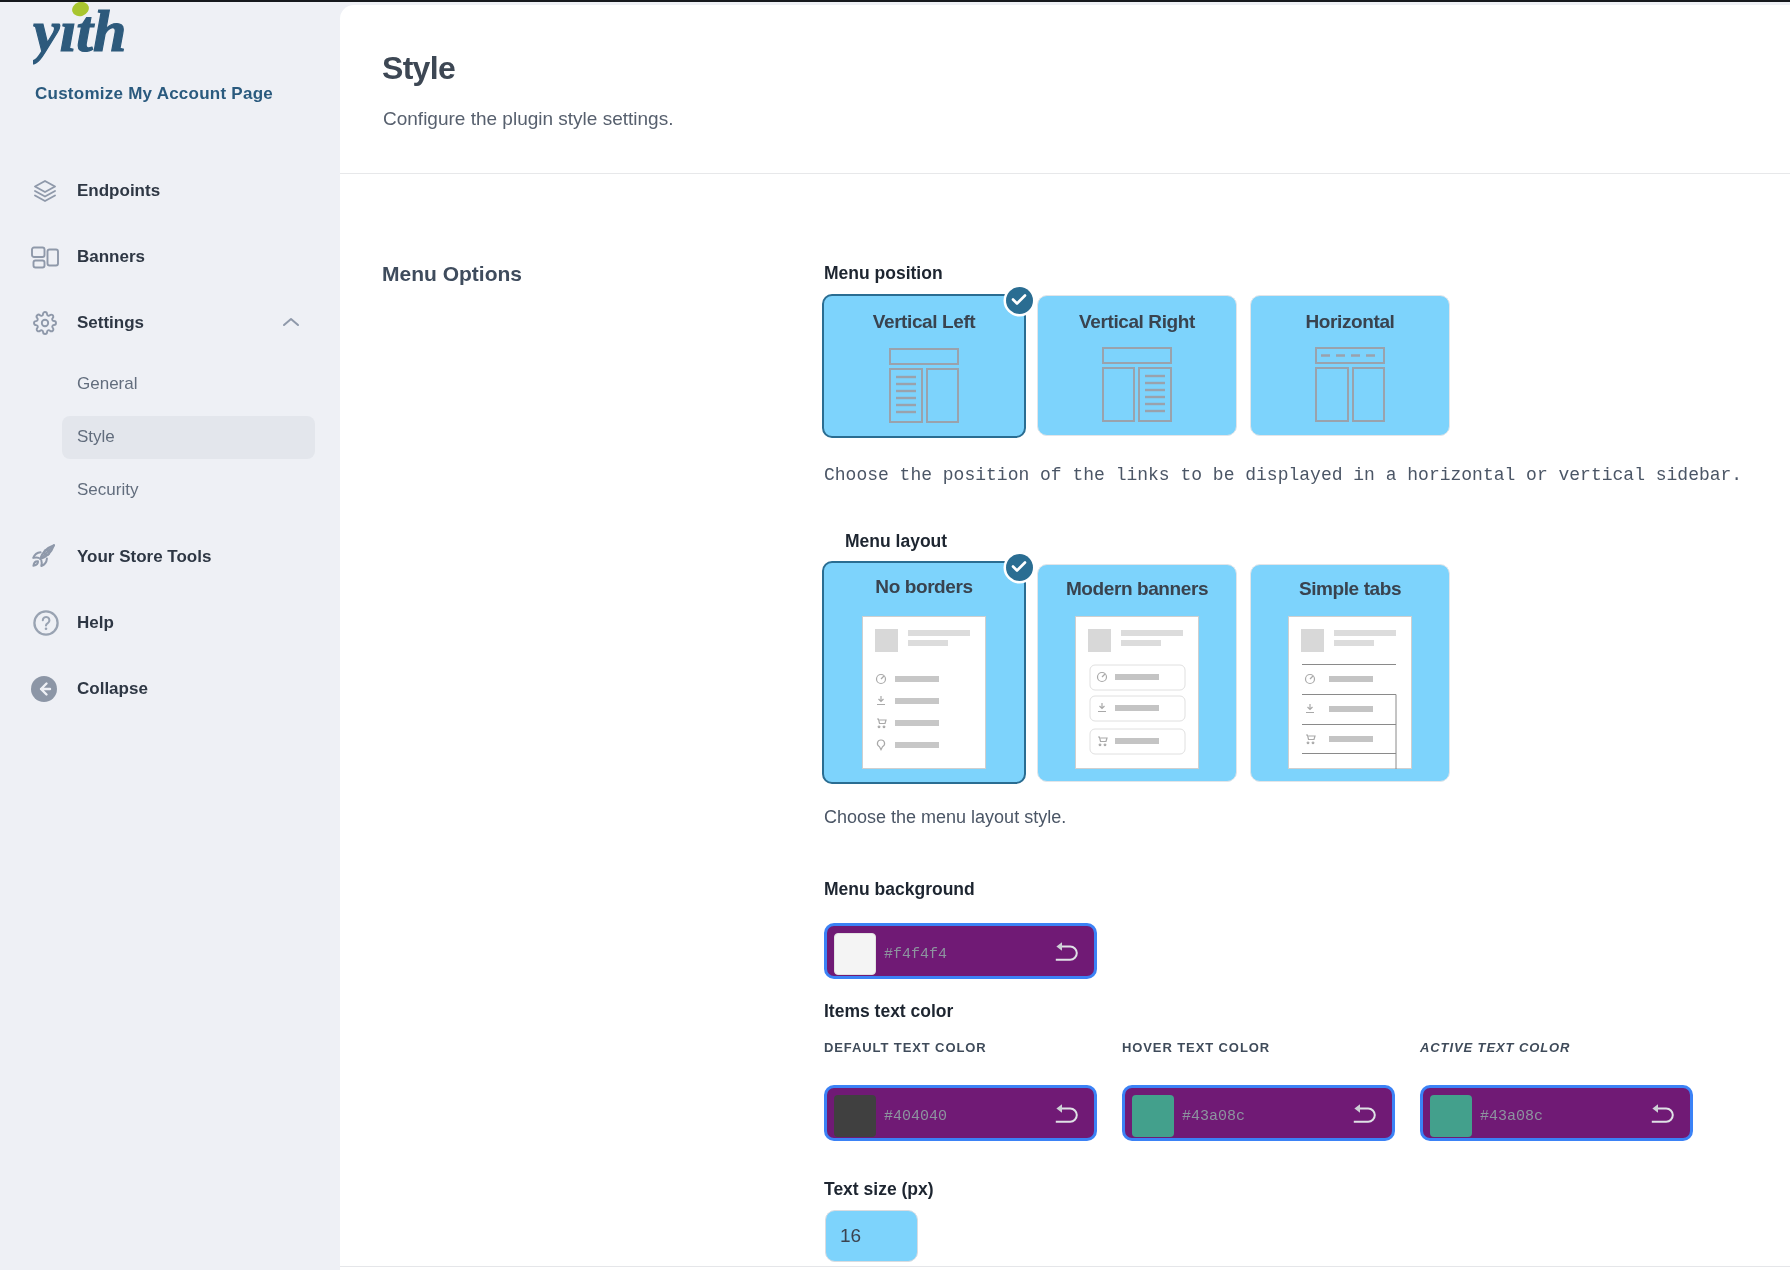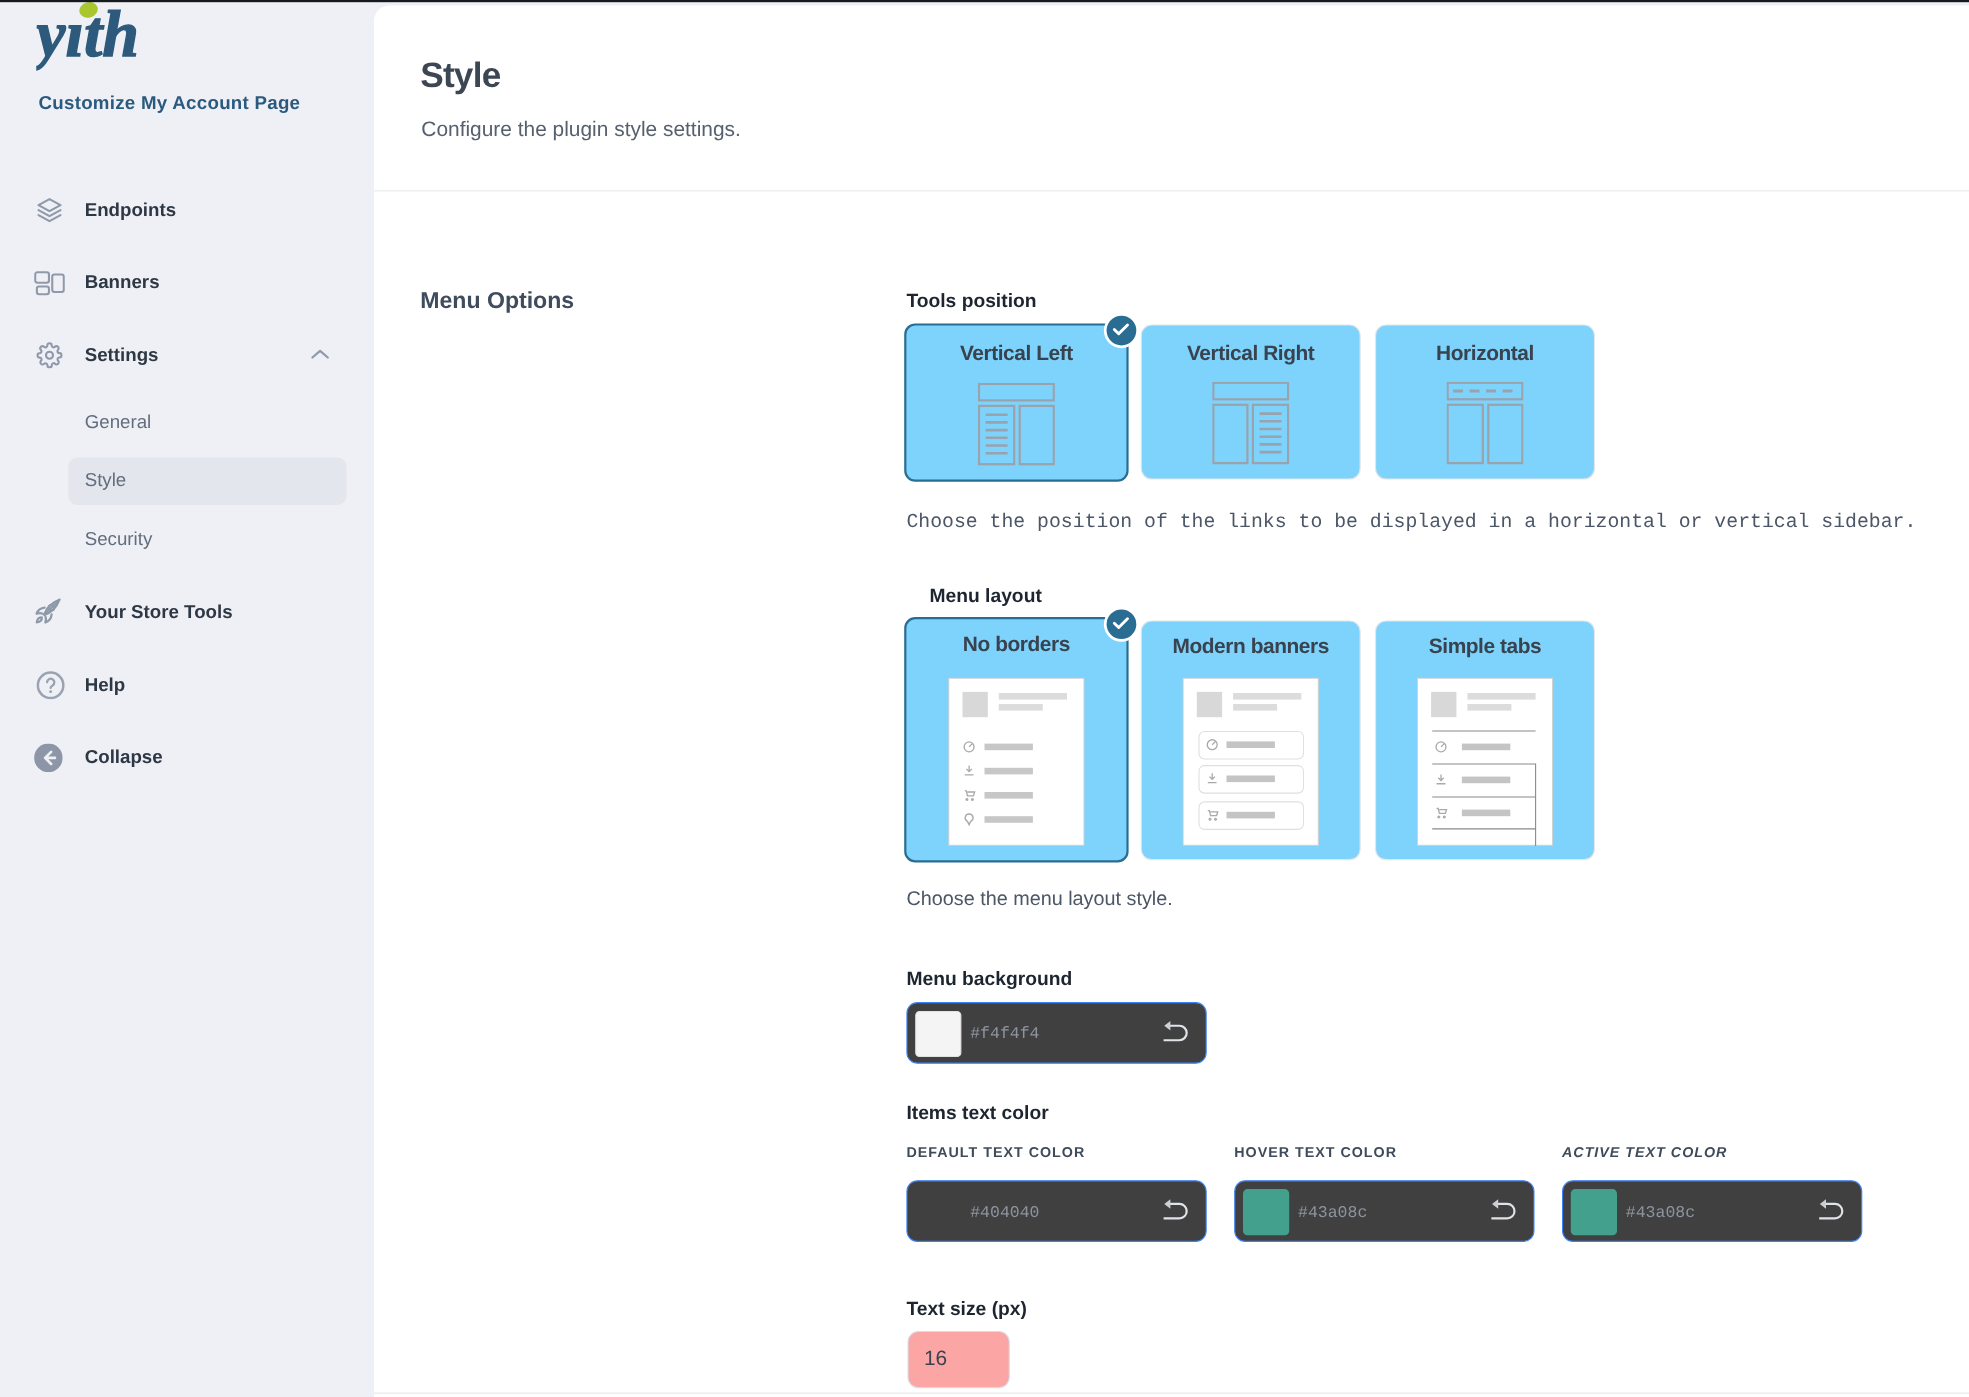--- a/index.html
+++ b/index.html
@@ -28,26 +28,26 @@
 
 
 .opt { position:absolute; width:200px; background:#7dd3fc; border:1px solid #e2e5e9; border-radius:10px; }
 .opt.sel { border:2px solid #2a6d92; width:204px; }
 .optname { position:absolute; width:100%; text-align:center; top:16px; font-size:19px; line-height:1; font-weight:700; letter-spacing:-0.4px; color:#39434f; }
 .lay .optname { top:14px; }
 .badge { position:absolute; right:-9px; top:-9px; width:27px; height:27px; background:#2a6d92; border-radius:50%; box-shadow:0 0 0 2.5px #fff; }
 .badge svg { position:absolute; left:5px; top:6px; }
 
 
-.cfield { position:absolute; width:273px; height:56px; border:1px solid #3b82f6; border-radius:10px; background:#404040; }
+.cfield { position:absolute; width:273px; height:56px; border:3px solid #3b82f6; border-radius:10px; background:#701a75;margin-top:12px; }
 .swatch { position:absolute; left:7px; top:7px; width:42px; height:42px; border-radius:4px; }
 .hex { position:absolute; left:57px; top:21px; font-family:"Liberation Mono", monospace; font-size:15px; line-height:1; color:#8d949f; }
 .undo { position:absolute; right:15px; top:16px; }
 .sublabel { position:absolute; font-size:13px; line-height:1; font-weight:700; color:#3f4b5a; letter-spacing:.9px; }
-.numinput { position:absolute; left:825px; top:1210px; width:93px; height:52px; border:1px solid #d9dce1; border-radius:10px; background:#fca5a5; font-size:19px; color:#3b4350; line-height:50px; padding-left:14px; }
+.numinput { position:absolute; left:825px; top:1210px; width:93px; height:52px; border:1px solid #d9dce1; border-radius:10px; background:#7dd3fc; font-size:19px; color:#3b4350; line-height:50px; padding-left:14px; }
 </style>
 </head>
 <body>
 <div class="topbar"></div>
 <div class="sidebar">
 
   <svg class="abs" style="left:33px; top:-3px;" width="130" height="66" viewBox="0 0 130 66">
     <ellipse cx="47.5" cy="10" rx="8.5" ry="7" transform="rotate(-18 47.5 10)" fill="#a9c62f"></ellipse>
     <text x="0" y="52" font-family="Liberation Serif, serif" font-style="italic" font-weight="700" font-size="60" fill="#2d5a7c" stroke="#2d5a7c" stroke-width="1.2">yıth</text>
   </svg>
@@ -104,21 +104,21 @@
   </svg>
   <div class="navitem" style="top:678px;">Collapse</div>
 </div>
 
 <div class="card"></div>
 <h1 class="pagetitle">Style</h1>
 <div class="pagesub">Configure the plugin style settings.</div>
 <div class="divider"></div>
 <div class="secttitle">Menu Options</div>
 
-<div class="flabel" style="left:824px; top:265px;">Tools position</div>
+<div class="flabel" style="left:824px; top:265px;">Menu position</div>
 
 <div class="opt sel" style="left:822px; top:294px; height:144px;">
   <div class="optname">Vertical Left</div>
   <div class="badge">
       <svg width="16" height="13" viewBox="0 0 16 13" fill="none" stroke="#fff" stroke-width="2.6" stroke-linecap="round" stroke-linejoin="round">
         <path d="M2 6.5 L6 10.5 L14 2.5"></path>
       </svg>
     </div>
   <svg style="position:absolute; left:65px; top:52px;" width="70" height="76" viewBox="0 0 70 76" fill="none" stroke="#9aa2ac" stroke-width="2">
     <rect x="1" y="1" width="68" height="15"></rect>

